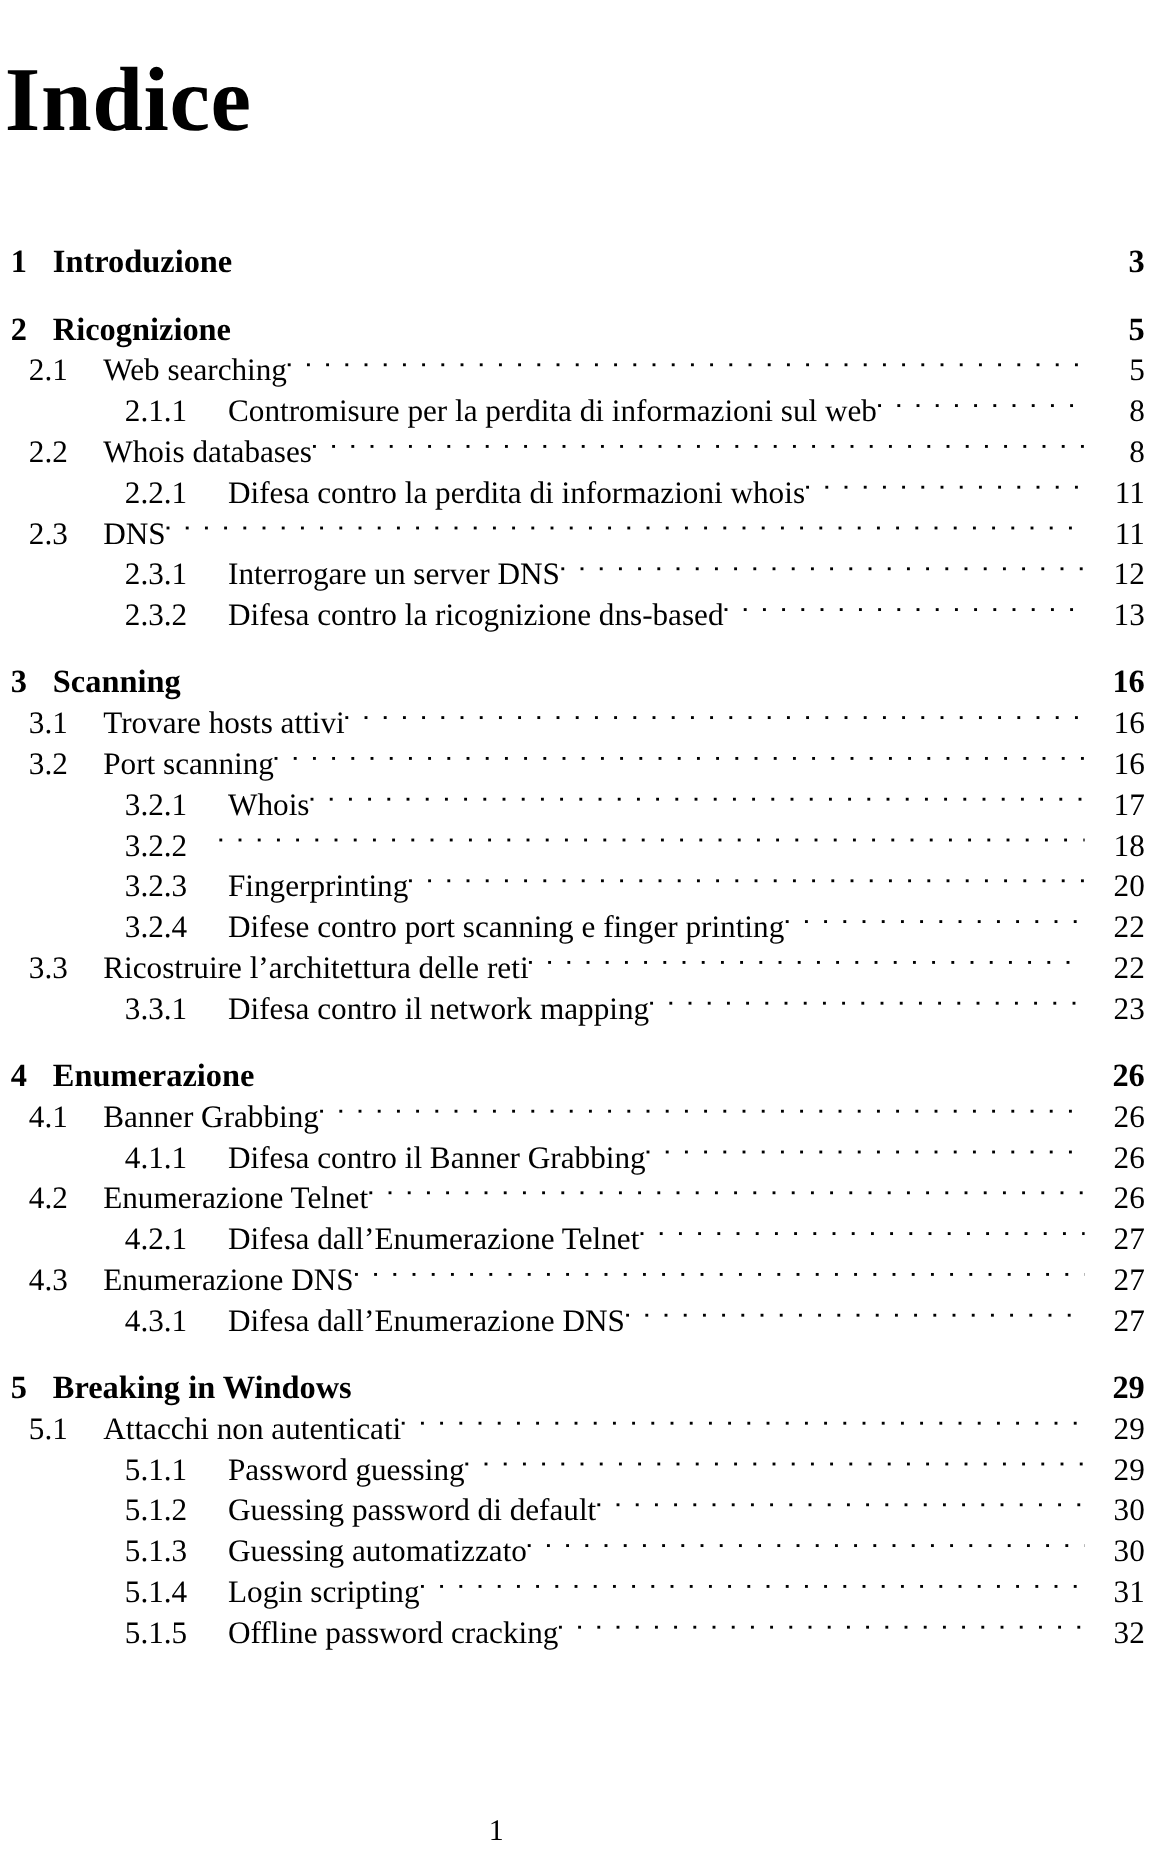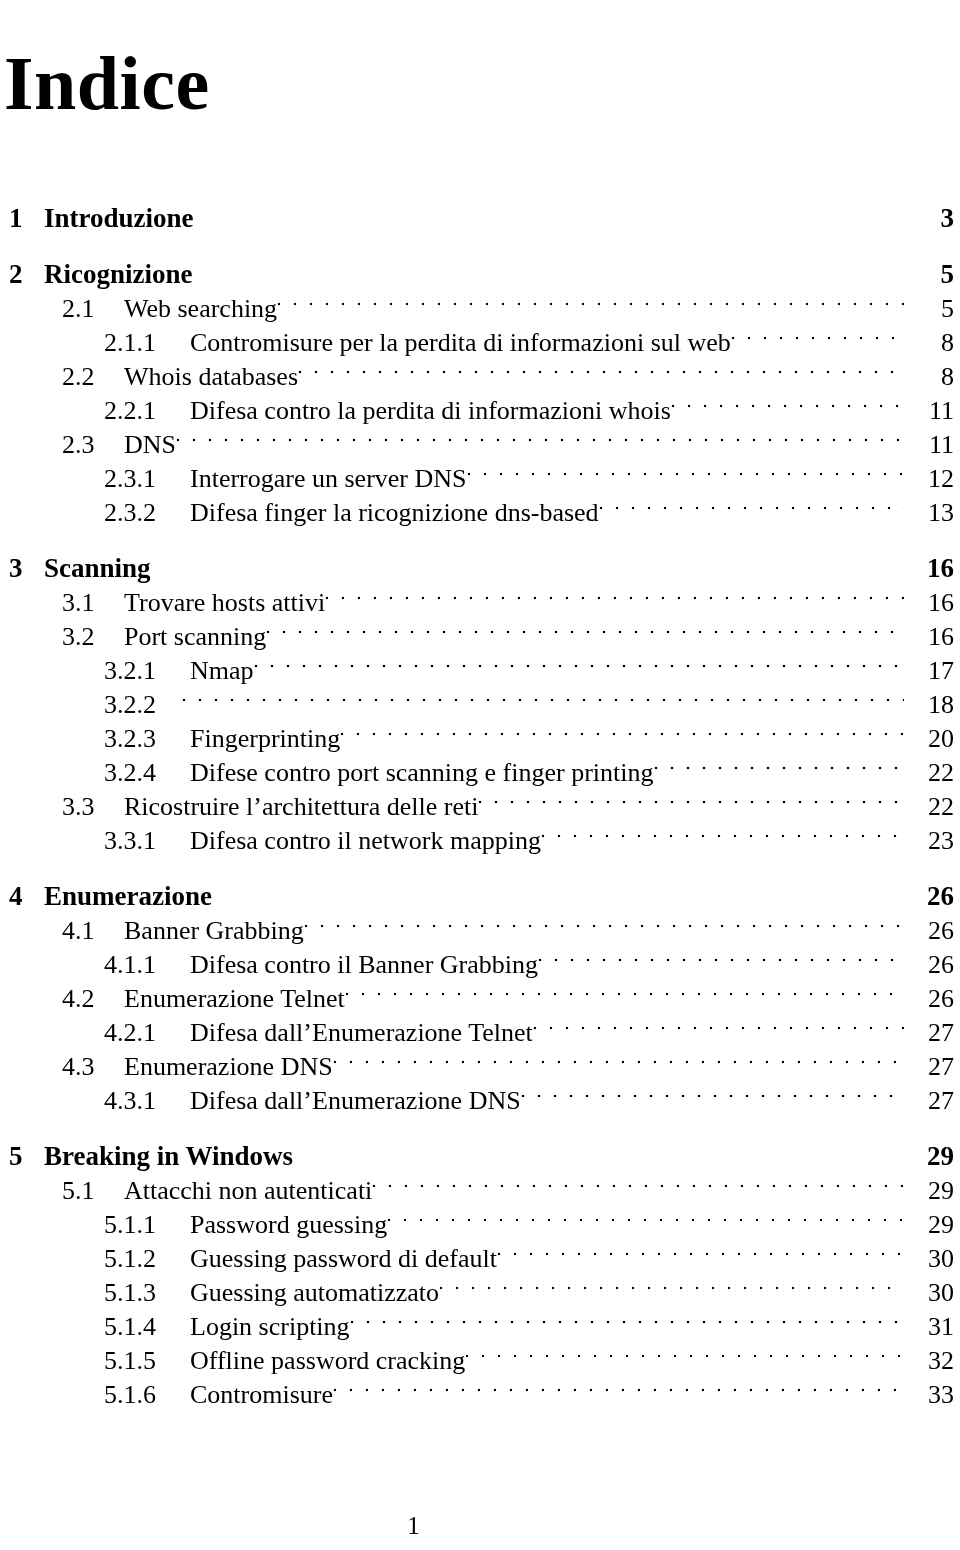--- a/index.html
+++ b/index.html
@@ -101,21 +101,21 @@
   }
   .level-1 .num      { width: 33px; margin-left: 9px; }
   .level-1 .label    { margin-left: 2px; }
   .level-1 .page     { width: 44px; margin-right: 6px; }
 
   
   .level-2 {
     font-weight: normal;
     font-size: 26px;
   }
-  .level-2 .num      { width: 56px; margin-left: 62px; }
+  .level-2 .num      { width: 56px; margin-left: 24px; }
   .level-2 .label    { margin-left: 6px; }
   .level-2 .page     { width: 44px; margin-right: 6px; }
 
   
   .level-3 {
     font-weight: normal;
     font-size: 26px;
   }
   .level-3 .num      { width: 78px; margin-left: 104px; }
   .level-3 .label    { margin-left: 8px; text-align: center; }
@@ -198,21 +198,21 @@
       <div class="toc-entry level-3">
         <span class="num">2.3.1</span>
         <span class="label">Interrogare un server DNS</span>
         <span class="leader">
           <span class="dots"></span>
         </span>
         <span class="page">12</span>
       </div>
       <div class="toc-entry level-3">
         <span class="num">2.3.2</span>
-        <span class="label">Difesa finger la ricognizione dns-based</span>
+        <span class="label">Difesa contro la ricognizione dns-based</span>
         <span class="leader">
           <span class="dots"></span>
         </span>
         <span class="page">13</span>
       </div>
       <div class="toc-entry level-1">
         <span class="num">3</span>
         <span class="label">Scanning</span>
         <span class="leader no-dots">
           <span class="dots"></span>
@@ -230,21 +230,21 @@
       <div class="toc-entry level-2">
         <span class="num">3.2</span>
         <span class="label">Port scanning</span>
         <span class="leader">
           <span class="dots"></span>
         </span>
         <span class="page">16</span>
       </div>
       <div class="toc-entry level-3">
         <span class="num">3.2.1</span>
-        <span class="label">Nmap</span>
+        <span class="label">Whois</span>
         <span class="leader">
           <span class="dots"></span>
         </span>
         <span class="page">17</span>
       </div>
       <div class="toc-entry level-3">
         <span class="num">3.2.2</span>
         <span class="leader">
           <span class="dots"></span>
         </span>
@@ -387,25 +387,17 @@
         <span class="page">31</span>
       </div>
       <div class="toc-entry level-3">
         <span class="num">5.1.5</span>
         <span class="label">Offline password cracking</span>
         <span class="leader">
           <span class="dots"></span>
         </span>
         <span class="page">32</span>
       </div>
-      <div class="toc-entry level-3">
-        <span class="num">5.1.6</span>
-        <span class="label">Contromisure</span>
-        <span class="leader">
-          <span class="dots"></span>
-        </span>
-        <span class="page">33</span>
-      </div>
     </div>
 
   <div class="folio">1</div>
 
 </div>
 
 </body></html>

